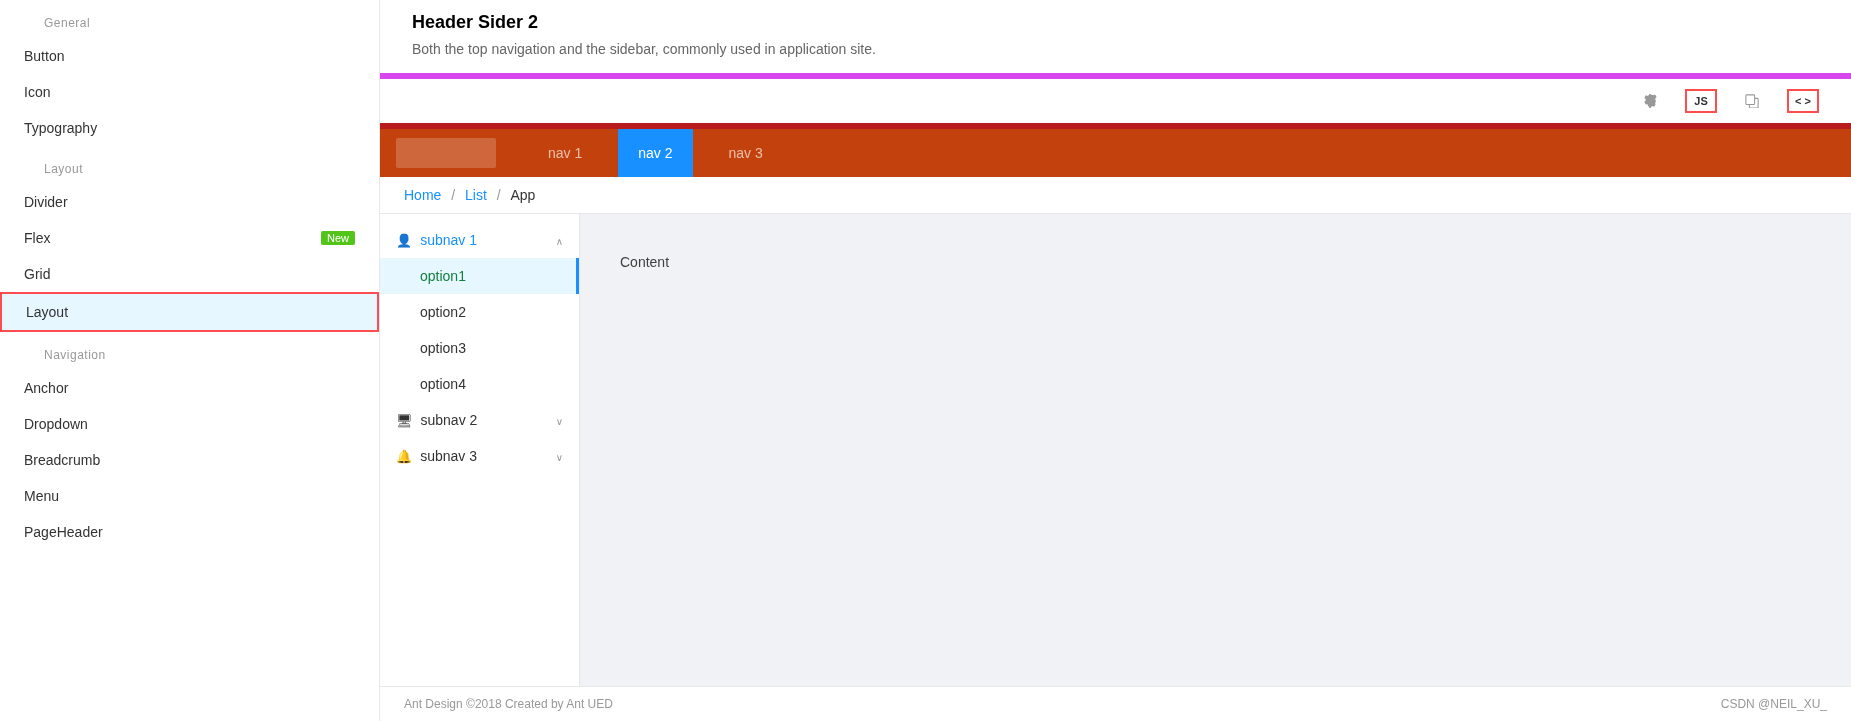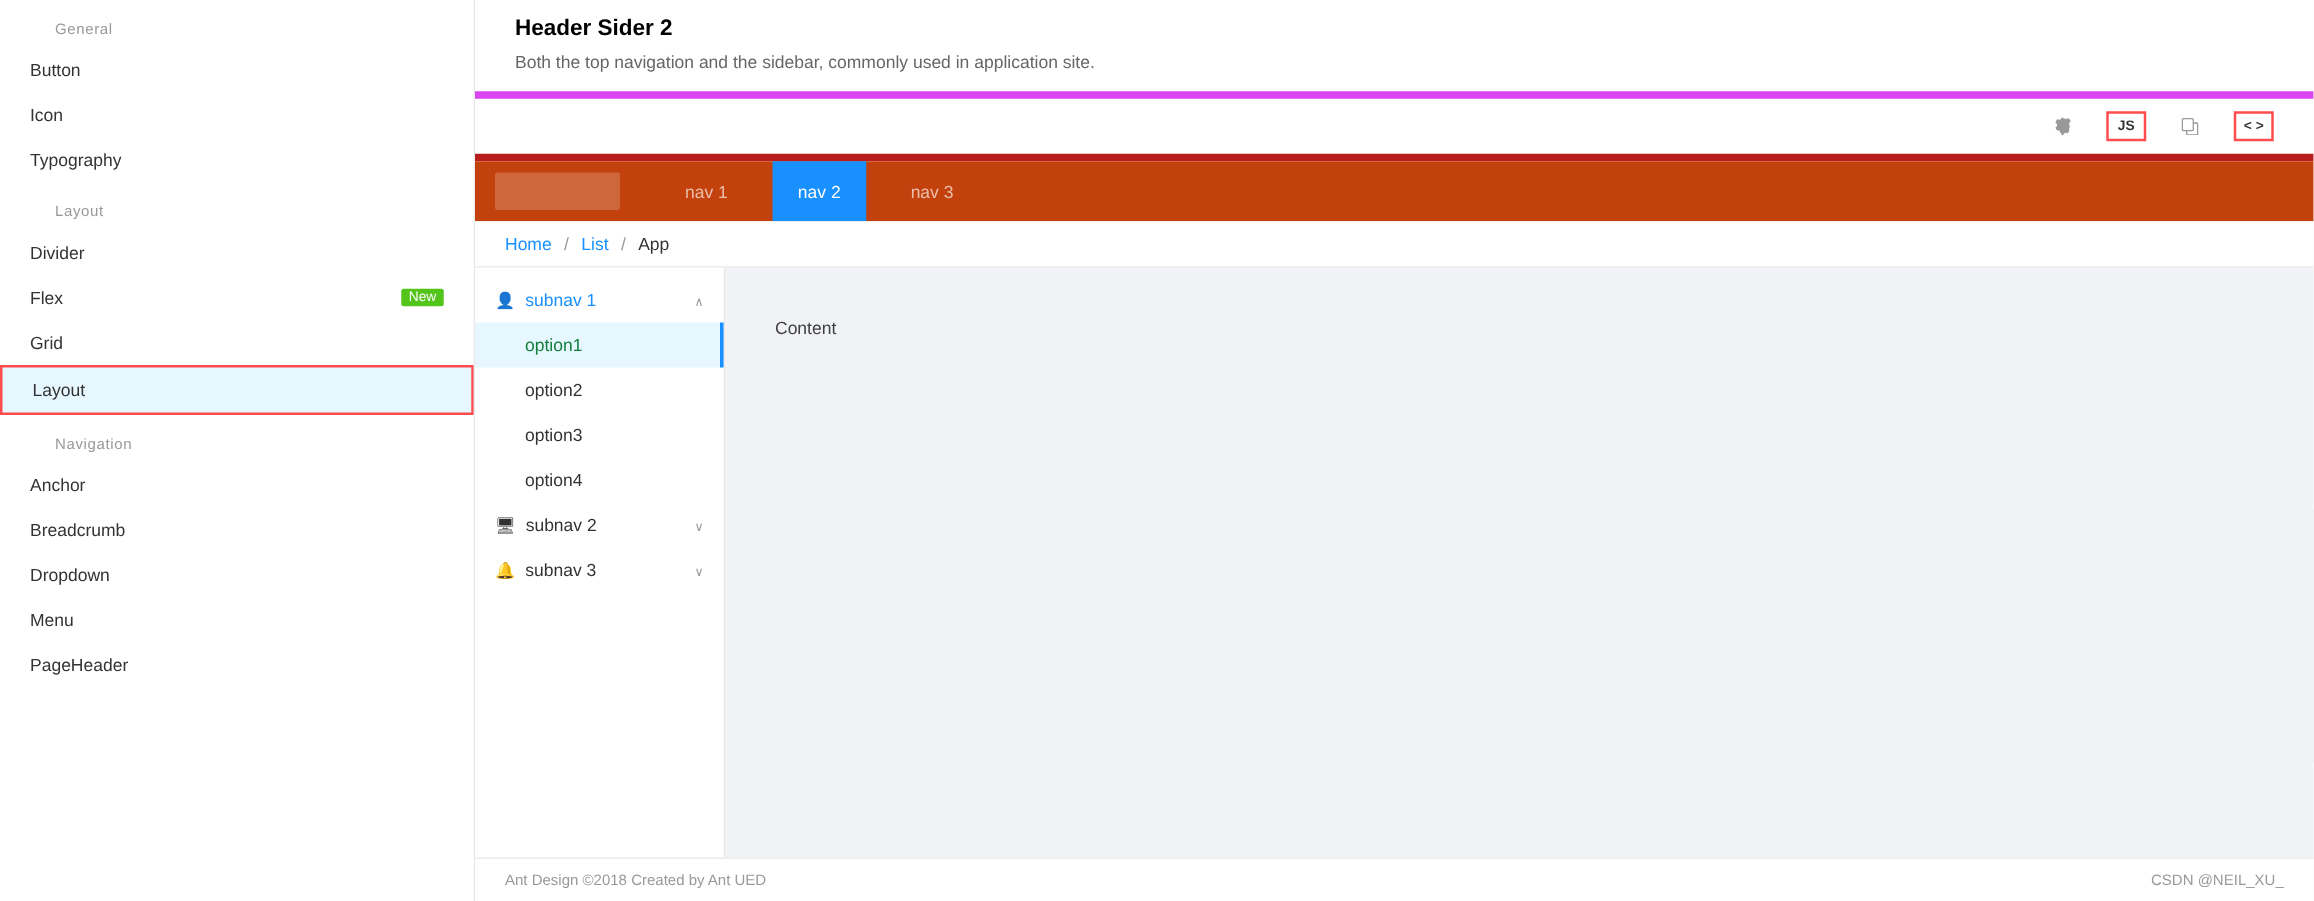--- a/index.html
+++ b/index.html
@@ -264,24 +264,24 @@
   </div>
   <div class="sidebar-item active">
     <span>Layout</span>
   </div>
 
   <div class="sidebar-section-label">Navigation</div>
   <div class="sidebar-item">
     <span>Anchor</span>
   </div>
   <div class="sidebar-item">
+    <span>Dropdown</span>
+  </div>
+  <div class="sidebar-item">
     <span>Breadcrumb</span>
-  </div>
-  <div class="sidebar-item">
-    <span>Dropdown</span>
   </div>
   <div class="sidebar-item">
     <span>Menu</span>
   </div>
   <div class="sidebar-item">
     <span>PageHeader</span>
   </div>
 </div>
 
 <div class="main-content">

